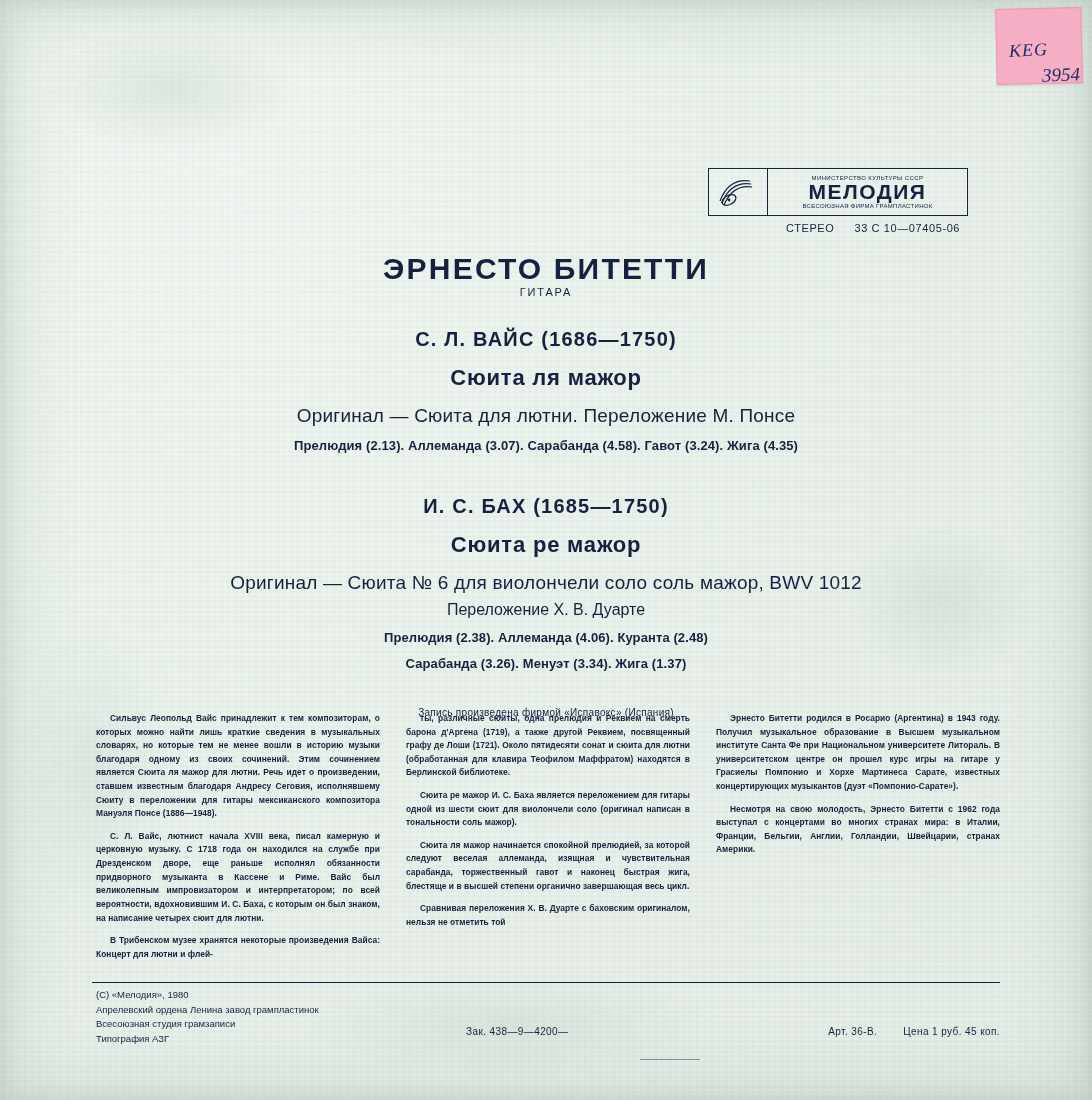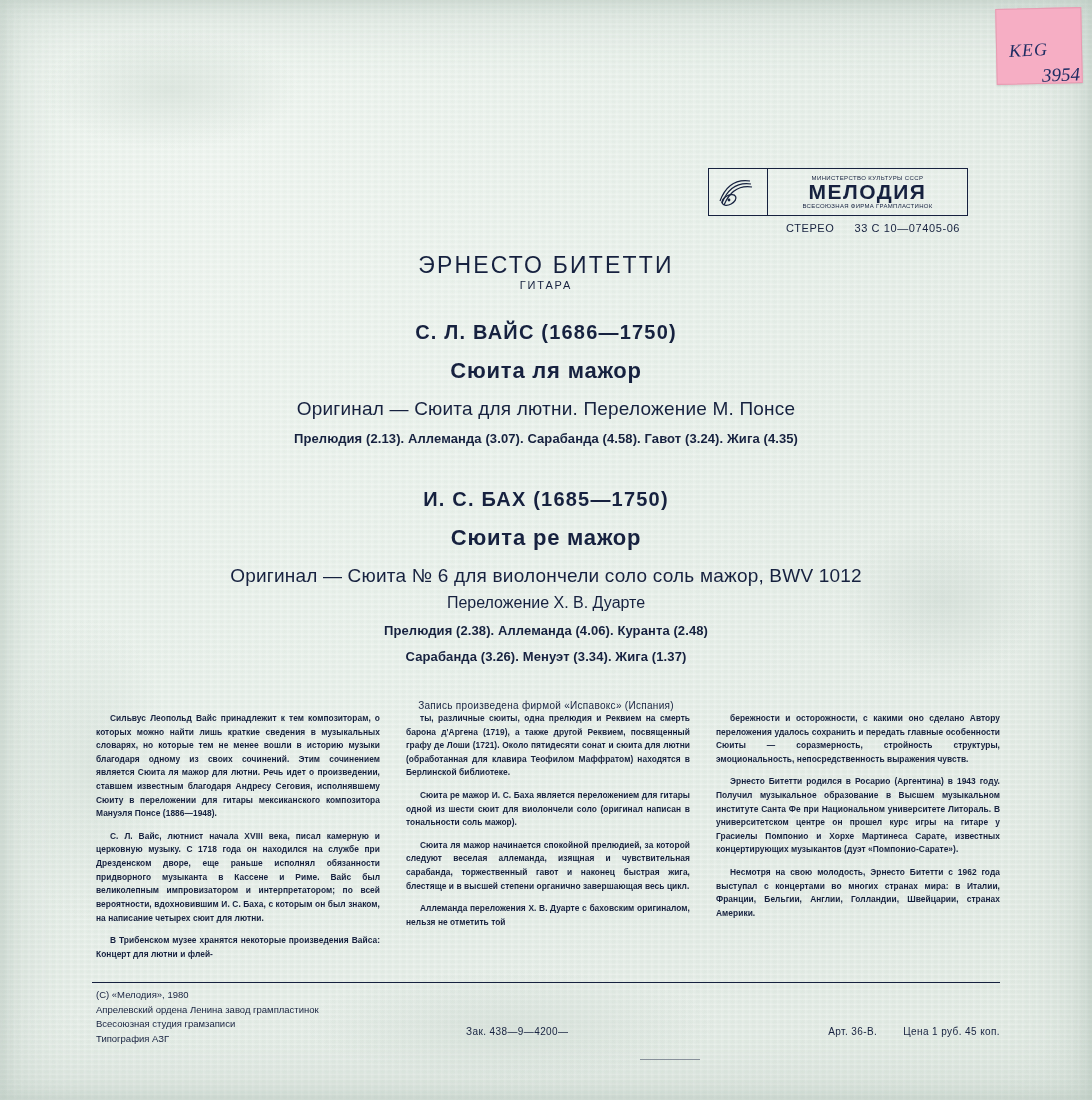--- a/index.html
+++ b/index.html
@@ -127,22 +127,22 @@
   
   .center-col {
     position: absolute;
     left: 0;
     right: 0;
     top: 252px;
     text-align: center;
     color: #16213f;
   }
   .artist {
-    font-size: 23px;
-    font-weight: normal;
+    font-size: 30px;
+    font-weight: bold;
     letter-spacing: 2.2px;
   }
   .instrument {
     font-size: 11px;
     letter-spacing: 1.8px;
   }
   .composer {
     font-size: 20px;
     font-weight: bold;
     letter-spacing: 1.2px;
@@ -300,24 +300,23 @@
   <div class="columns">
     <div class="col">
       <p>Сильвус Леопольд Вайс принадлежит к тем композиторам, о которых можно найти лишь краткие сведения в музыкальных словарях, но которые тем не менее вошли в историю музыки благодаря одному из своих сочинений. Этим сочинением является Сюита ля мажор для лютни. Речь идет о произведении, ставшем известным благодаря Андресу Сеговия, исполнявшему Сюиту в переложении для гитары мексиканского композитора Мануэля Понсе (1886—1948).</p>
       <p>С. Л. Вайс, лютнист начала XVIII века, писал камерную и церковную музыку. С 1718 года он находился на службе при Дрезденском дворе, еще раньше исполнял обязанности придворного музыканта в Кассене и Риме. Вайс был великолепным импровизатором и интерпретатором; по всей вероятности, вдохновившим И. С. Баха, с которым он был знаком, на написание четырех сюит для лютни.</p>
       <p>В Трибенском музее хранятся некоторые произведения Вайса: Концерт для лютни и флей-</p>
     </div>
     <div class="col">
       <p>ты, различные сюиты, одна прелюдия и Реквием на смерть барона д'Аргена (1719), а также другой Реквием, посвященный графу де Лоши (1721). Около пятидесяти сонат и сюита для лютни (обработанная для клавира Теофилом Маффратом) находятся в Берлинской библиотеке.</p>
       <p>Сюита ре мажор И. С. Баха является переложением для гитары одной из шести сюит для виолончели соло (оригинал написан в тональности соль мажор).</p>
       <p>Сюита ля мажор начинается спокойной прелюдией, за которой следуют веселая аллеманда, изящная и чувствительная сарабанда, торжественный гавот и наконец быстрая жига, блестяще и в высшей степени органично завершающая весь цикл.</p>
-      <p>Аллеманда переложения Х. В. Дуарте с баховским оригиналом, нельзя не отметить той</p>
+      <p>Сравнивая переложения Х. В. Дуарте с баховским оригиналом, нельзя не отметить той</p>
     </div>
     <div class="col">
-      <p>бережности и осторожности, с какими оно сделано Автору переложения удалось сохранить и передать главные особенности Сюиты — соразмерность, стройность структуры, эмоциональность, непосредственность выражения чувств.</p>
       <p>Эрнесто Битетти родился в Росарио (Аргентина) в 1943 году. Получил музыкальное образование в Высшем музыкальном институте Санта Фе при Национальном университете Литораль. В университетском центре он прошел курс игры на гитаре у Грасиелы Помпонио и Хорхе Мартинеса Сарате, известных концертирующих музыкантов (дуэт «Помпонио-Сарате»).</p>
       <p>Несмотря на свою молодость, Эрнесто Битетти с 1962 года выступал с концертами во многих странах мира: в Италии, Франции, Бельгии, Англии, Голландии, Швейцарии, странах Америки.</p>
     </div>
   </div>
 
   <div class="rule"></div>
 
   <div class="bottom">
     <div class="bottom-left">
       <div>(С) «Мелодия», 1980</div>

